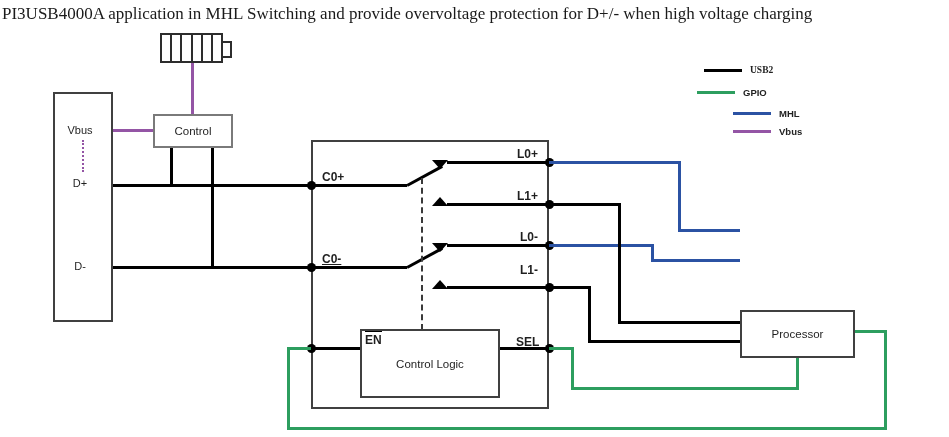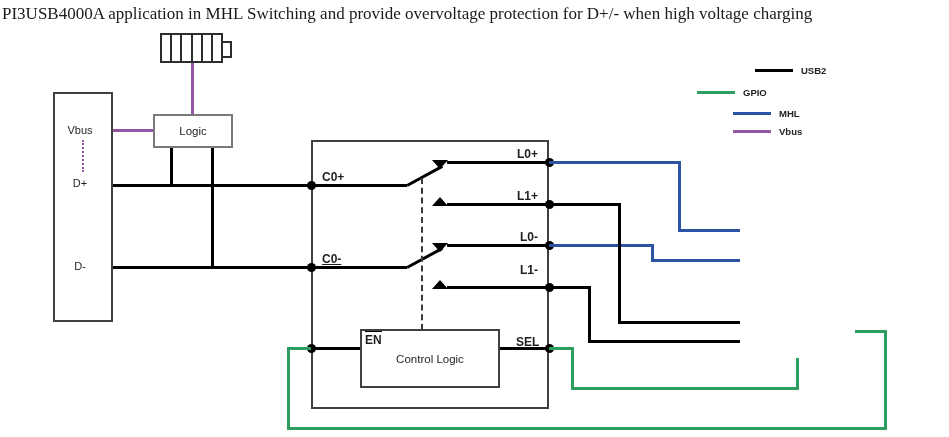--- a/index.html
+++ b/index.html
@@ -40,21 +40,21 @@
   .conn-lbl{position:absolute;left:60px;width:40px;text-align:center;font-size:11px;color:#1f1f1f;}
 </style>
 </head>
 <body>
 
 <div id="canvas">
 
   <div class="abs title">PI3USB4000A application in MHL Switching and provide overvoltage protection for D+/- when high voltage charging</div>
 
   <div>
-    <div class="leg-row" style="left:755px;top:64px;">
+    <div class="leg-row" style="left:704px;top:64px;font-family:Liberation Serif, serif;">
       <div class="leg-line usb2"></div>
       <div class="leg-lbl">USB2</div>
     </div>
     <div class="leg-row" style="left:697px;top:86px;">
       <div class="leg-line gpio"></div>
       <div class="leg-lbl">GPIO</div>
     </div>
     <div class="leg-row" style="left:733px;top:107px;">
       <div class="leg-line mhl"></div>
       <div class="leg-lbl">MHL</div>
@@ -72,21 +72,21 @@
     <div class="cell"></div>
     <div class="cell"></div>
     <div class="cell"></div>
   </div>
   <div class="batt-nub"></div>
 
   <div class="wire v vbus" style="left:191px;top:63px;height:51px;"></div>
   <div class="wire h vbus" style="left:113px;top:129px;width:40px;"></div>
 
   <div class="box gray" style="left:153px;top:114px;width:80px;height:34px;">
-    <span>Logic</span>
+    <span>Control</span>
   </div>
 
   <div class="box" style="left:53px;top:92px;width:60px;height:230px;"></div>
   <div class="conn-lbl" style="top:124px;">Vbus</div>
   <div class="dotv" style="left:82px;top:140px;height:32px;"></div>
   <div class="conn-lbl" style="top:177px;">D+</div>
   <div class="conn-lbl" style="top:260px;">D-</div>
 
   <div class="wire h usb2" style="left:113px;top:184px;width:200px;"></div>
   <div class="wire h usb2" style="left:113px;top:266px;width:200px;"></div>
@@ -112,21 +112,21 @@
   <div class="tri up" style="left:432px;top:280px;"></div>
   <div class="wire h usb2" style="left:447px;top:286px;width:102px;"></div>
 
   <div class="pinlbl r" style="left:504px;top:147px;">L0+</div>
   <div class="pinlbl r" style="left:504px;top:189px;">L1+</div>
   <div class="pinlbl r" style="left:504px;top:230px;">L0-</div>
   <div class="pinlbl r" style="left:504px;top:263px;">L1-</div>
 
   <div class="dashv" style="left:421px;top:178px;height:152px;"></div>
 
-  <div class="box" style="left:360px;top:329px;width:140px;height:59px;">
+  <div class="box" style="left:360px;top:329px;width:140px;height:69px;">
     <span>Control Logic</span>
   </div>
   <div class="wire h usb2" style="left:311px;top:347px;width:49px;"></div>
   <div class="wire h usb2" style="left:500px;top:347px;width:49px;"></div>
   <div class="pinlbl" style="left:320px;top:333px;margin-left:45px;"><span class="ovl">EN</span></div>
   <div class="pinlbl" style="left:516px;top:335px;">SEL</div>
 
   <div class="dot" style="left:307px;top:181px;"></div>
   <div class="dot" style="left:307px;top:263px;"></div>
   <div class="dot" style="left:545px;top:158px;"></div>
@@ -143,20 +143,23 @@
   <div class="wire v mhl" style="left:651px;top:244px;height:18px;"></div>
   <div class="wire h mhl" style="left:651px;top:259px;width:89px;"></div>
 
   <div class="wire h usb2" style="left:549px;top:203px;width:72px;"></div>
   <div class="wire v usb2" style="left:618px;top:203px;height:121px;"></div>
   <div class="wire h usb2" style="left:618px;top:321px;width:122px;"></div>
   <div class="wire h usb2" style="left:549px;top:286px;width:42px;"></div>
   <div class="wire v usb2" style="left:588px;top:286px;height:57px;"></div>
   <div class="wire h usb2" style="left:588px;top:340px;width:152px;"></div>
 
+  <div class="box" style="left:740px;top:310px;width:115px;height:48px;">
+    <span>Processor</span>
+  </div>
 
   <div class="wire h gpio" style="left:287px;top:347px;width:24px;"></div>
   <div class="wire v gpio" style="left:287px;top:347px;height:83px;"></div>
   <div class="wire h gpio" style="left:287px;top:427px;width:600px;"></div>
   <div class="wire v gpio" style="left:884px;top:330px;height:100px;"></div>
   <div class="wire h gpio" style="left:855px;top:330px;width:32px;"></div>
 
   <div class="wire h gpio" style="left:549px;top:347px;width:25px;"></div>
   <div class="wire v gpio" style="left:571px;top:347px;height:43px;"></div>
   <div class="wire h gpio" style="left:571px;top:387px;width:228px;"></div>

